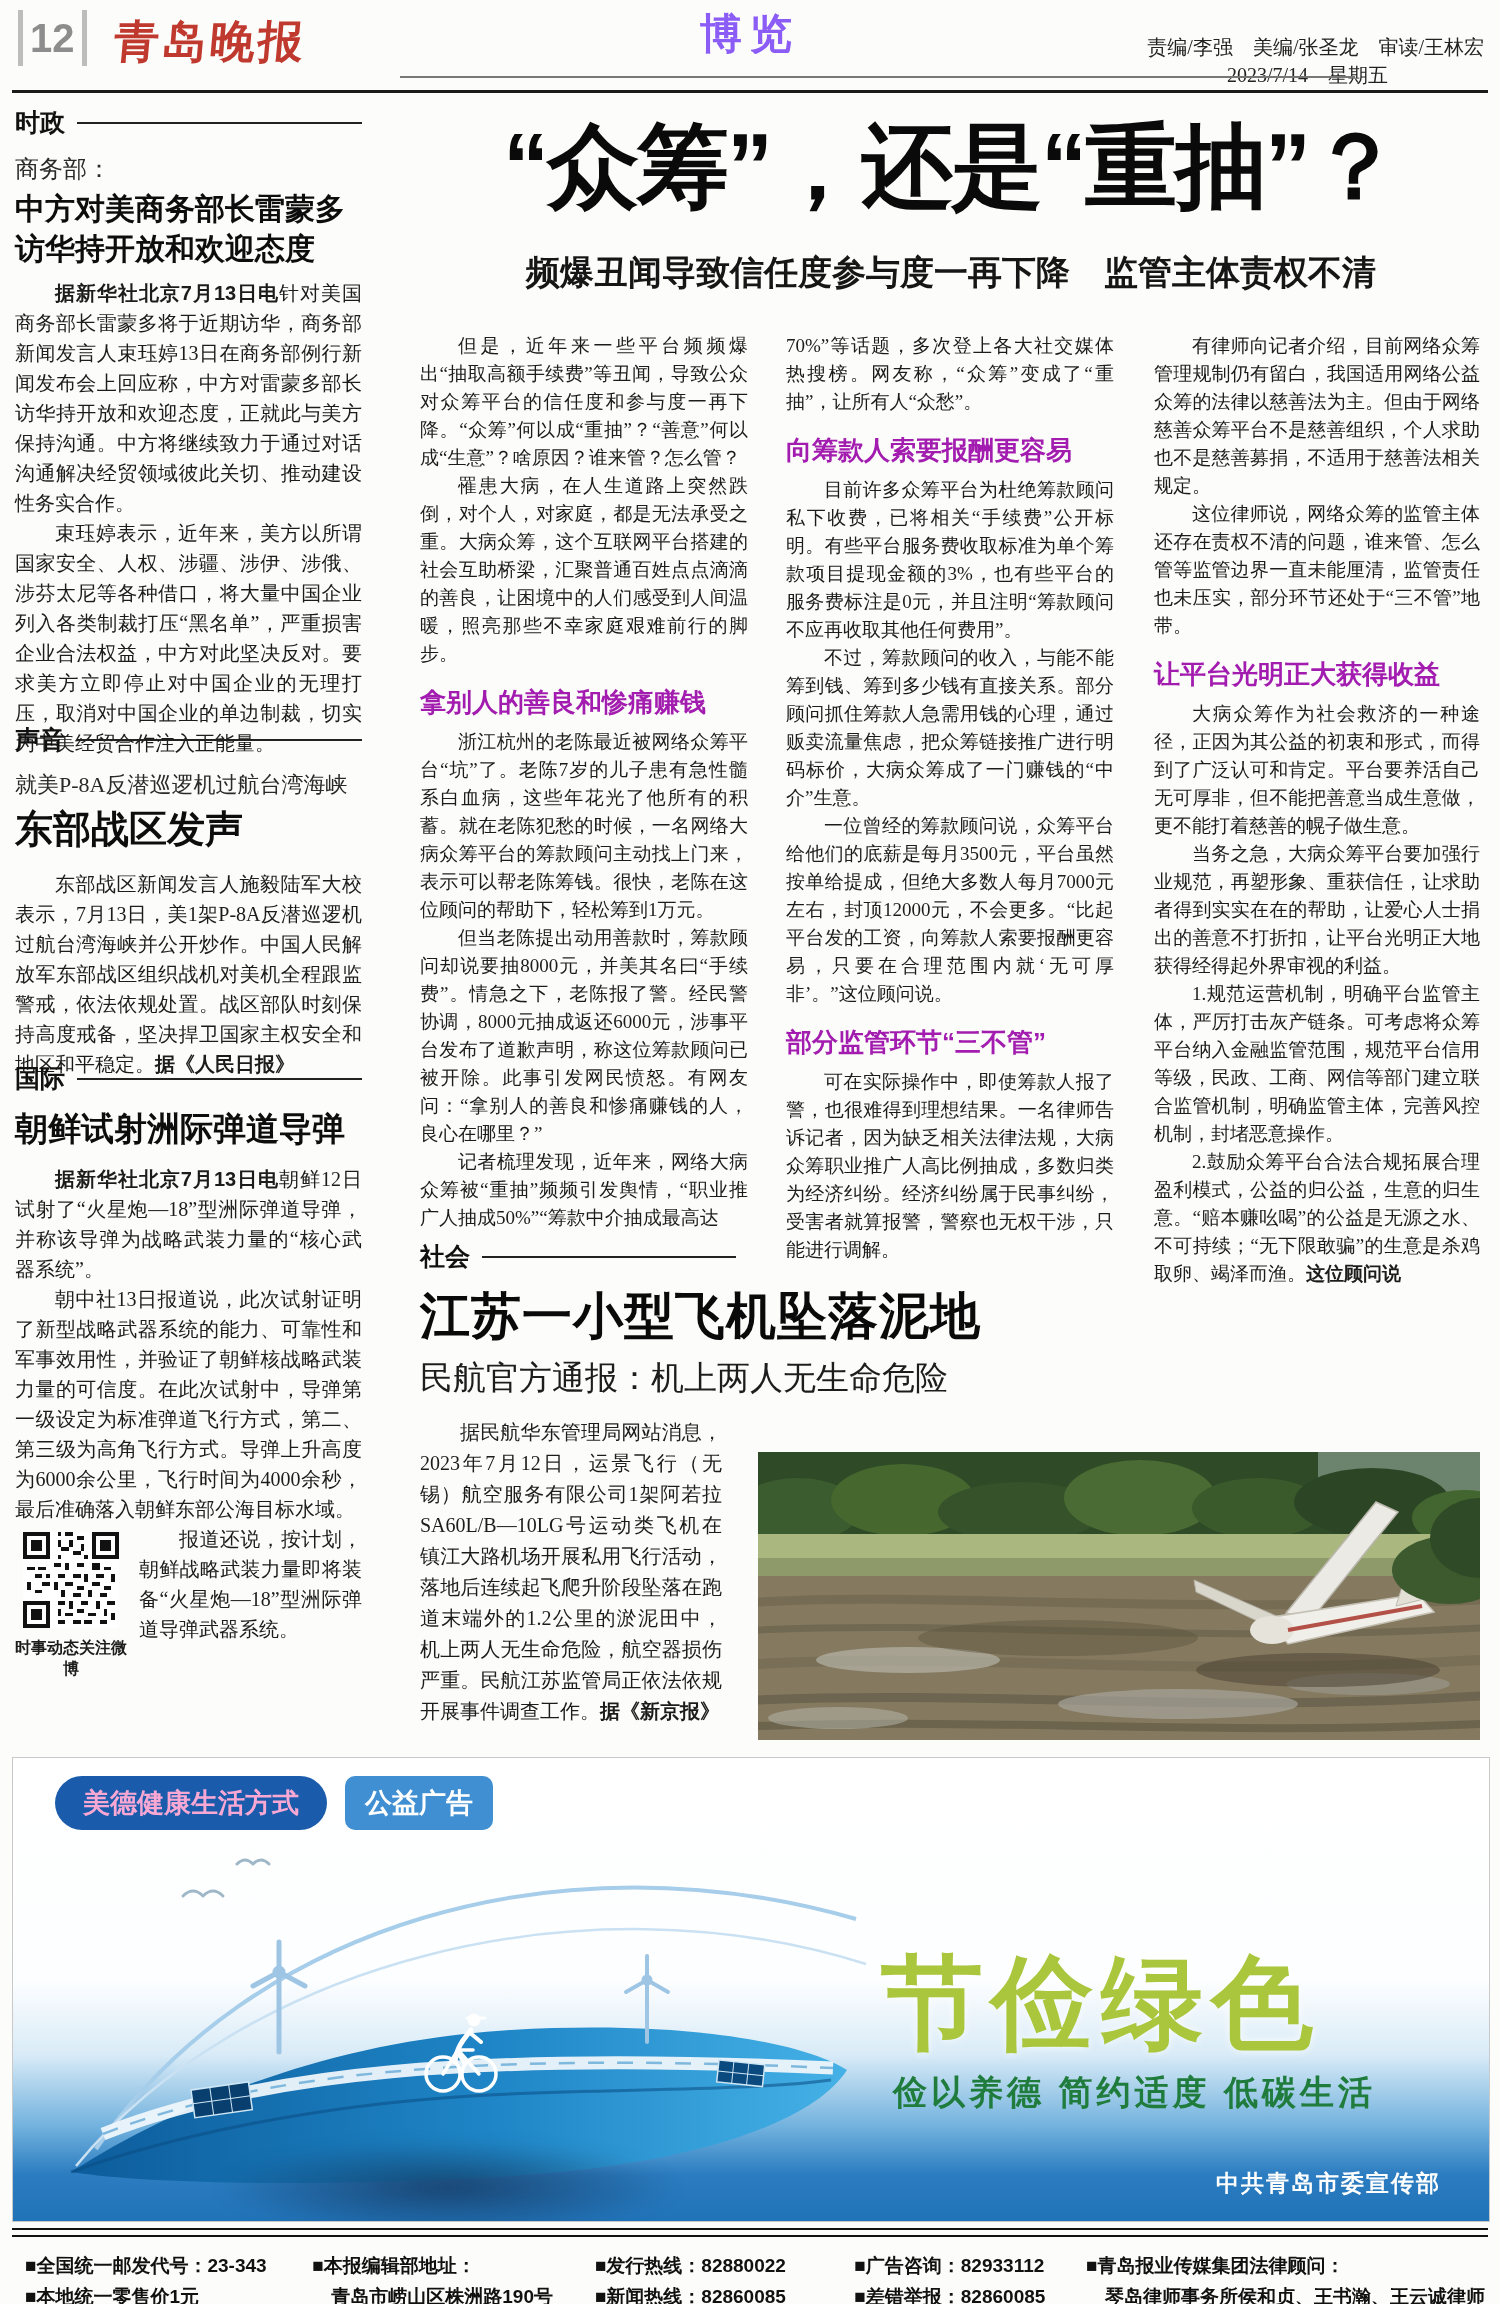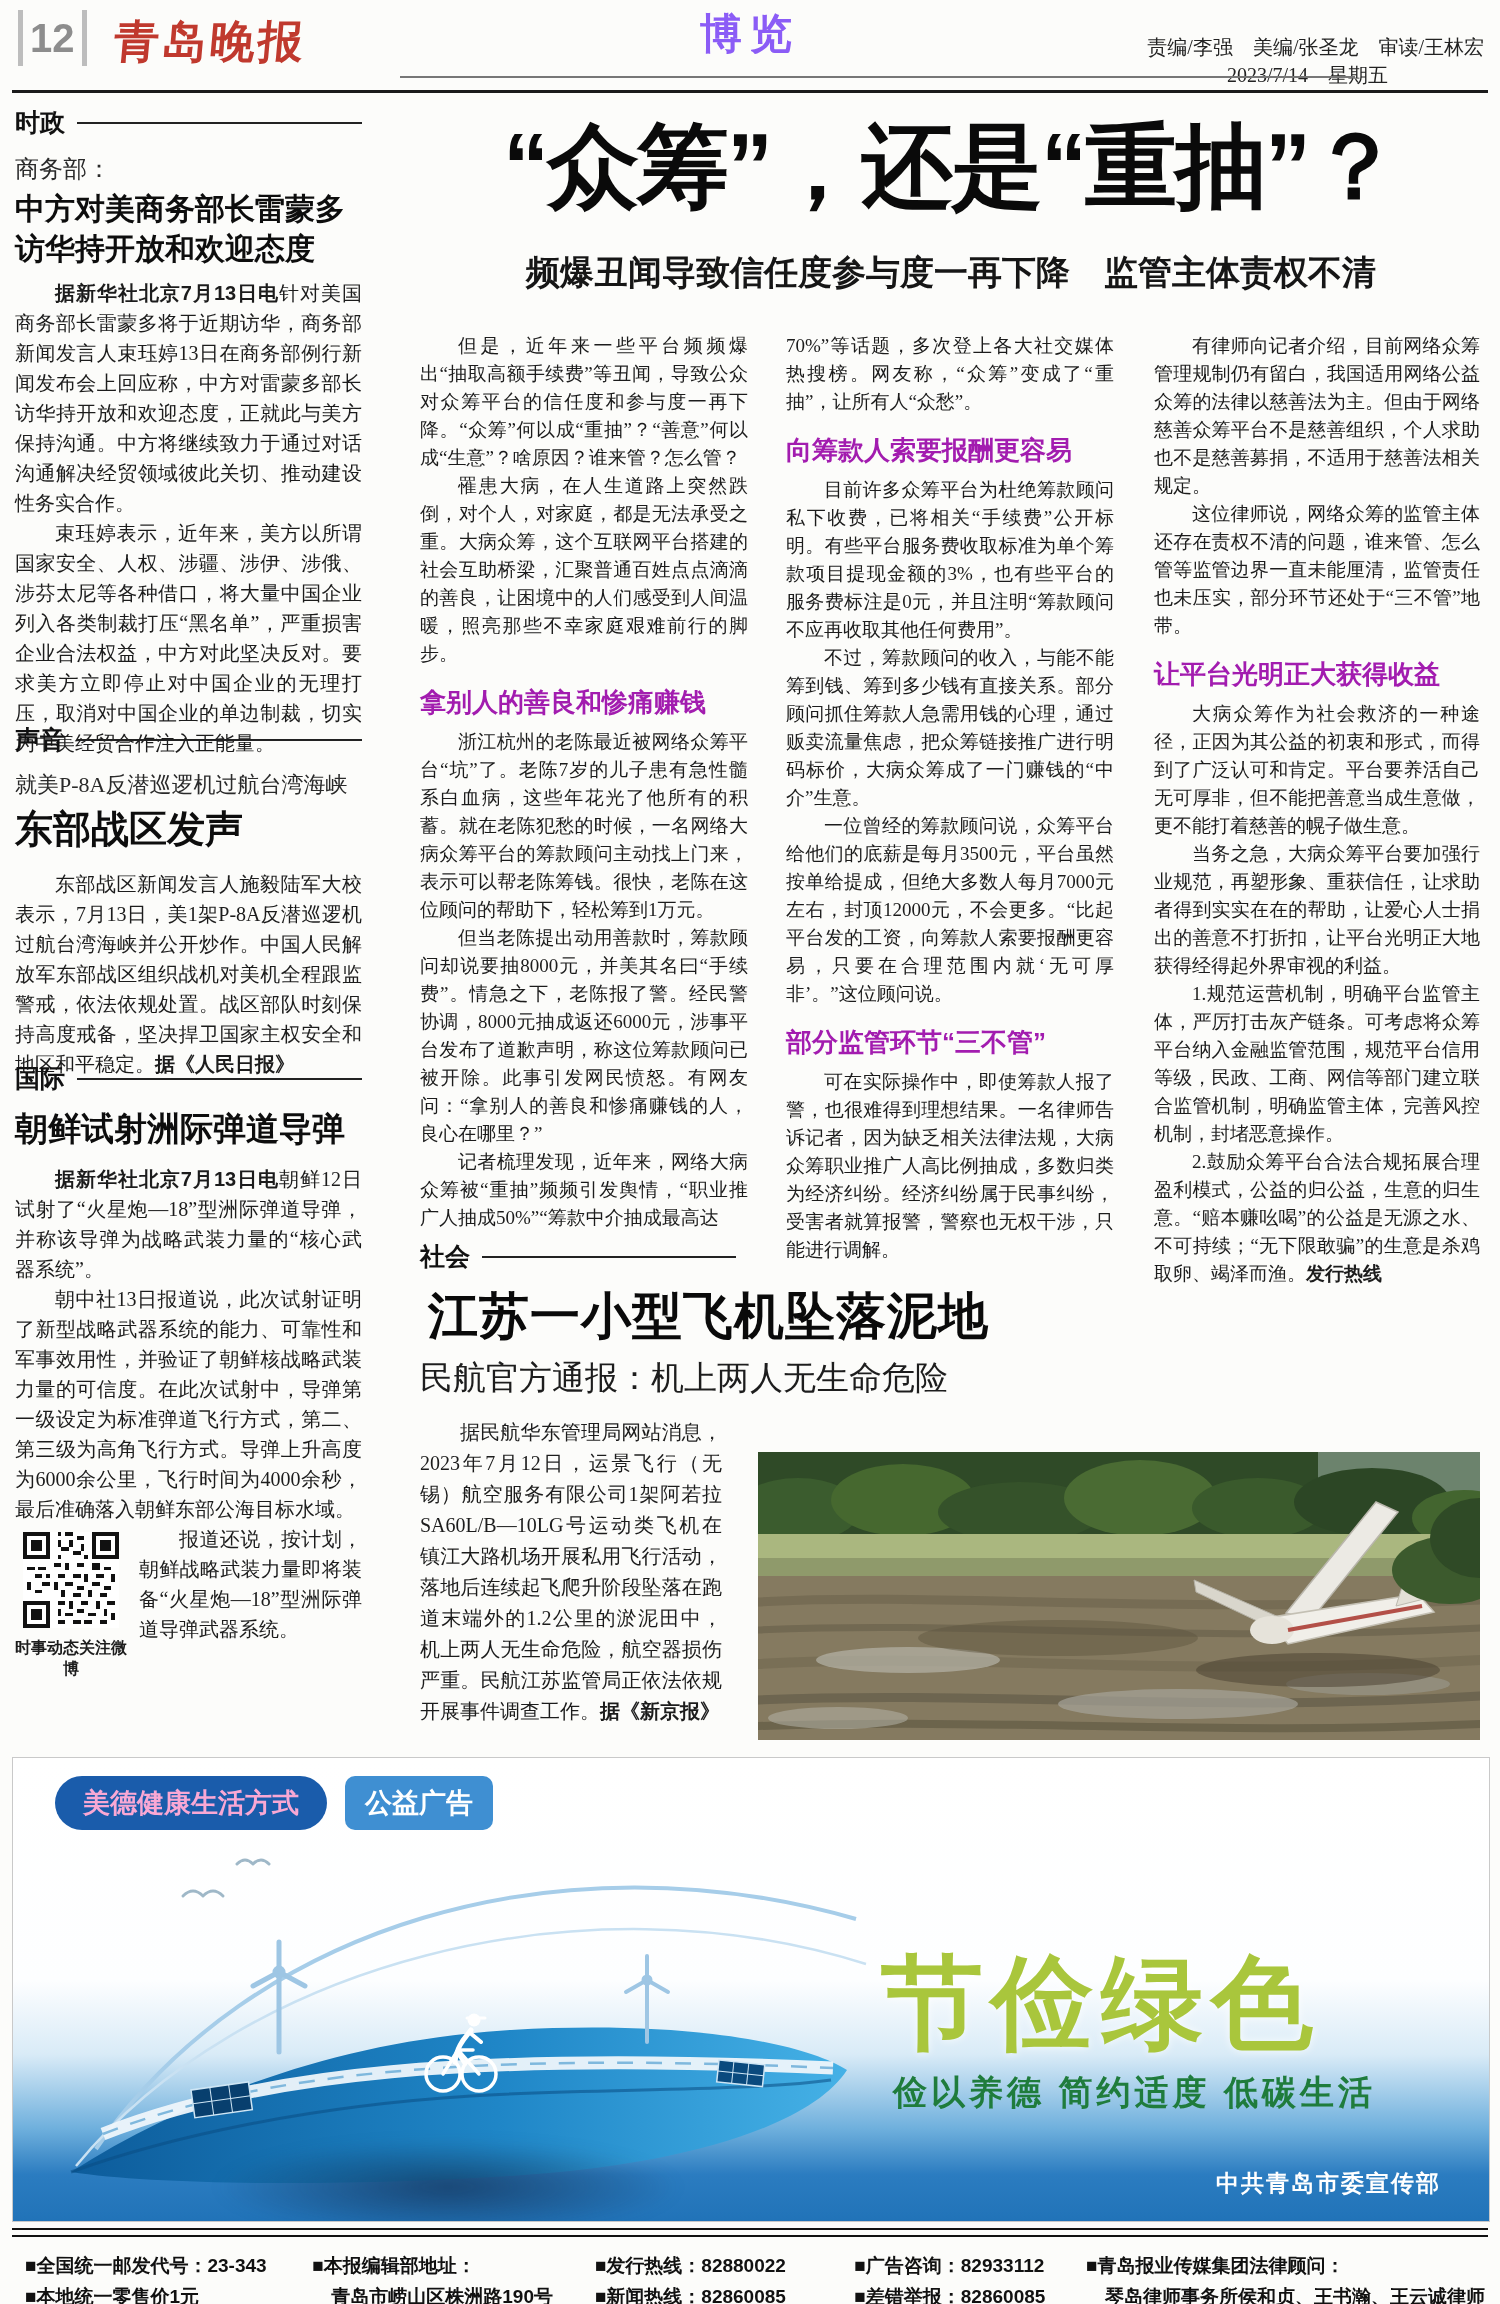--- a/index.html
+++ b/index.html
@@ -44,21 +44,21 @@
         font-weight:bold;font-size:92px;line-height:1.45;color:#0a0a0a;letter-spacing:-2px;}
   .main-subtitle{position:absolute;left:420px;top:250px;width:1062px;text-align:center;
         font-weight:bold;font-size:34px;color:#161616;}
   .mcol{position:absolute;top:332px;width:328px;font-size:19px;line-height:28px;}
   #mcol1{left:420px;} #mcol2{left:786px;} #mcol3{left:1154px;width:326px;}
   .subhead{font-weight:bold;font-size:26px;margin:20px 0 12px;color:#a21caf;
            font-family:"Liberation Sans",sans-serif;}
 
   
   .society{position:absolute;left:420px;top:1240px;width:620px;}
-  .soc-title{font-weight:bold;font-size:50px;color:#0a0a0a;margin:10px 8px 6px;letter-spacing:1px;}
+  .soc-title{font-weight:bold;font-size:50px;color:#0a0a0a;margin:10px 0 6px;letter-spacing:1px;}
   .soc-sub{font-size:33px;color:#1d1d1d;margin:0 0 16px;}
   .soc-body{width:302px;font-size:20px;line-height:31px;}
   .photo{position:absolute;left:758px;top:1452px;width:722px;height:288px;overflow:hidden;
          background:#7d7258;}
 
   
   .ad{position:absolute;left:12px;top:1757px;width:1476px;height:463px;border:1px solid #c9c9c9;
       background:linear-gradient(180deg,#ffffff 0%,#fdfeff 48%,#d9ebf7 64%,#6fb0dd 80%,#2b7cc0 90%,#2173b8 100%);
       overflow:hidden;}
   .ad-badges{position:absolute;left:42px;top:18px;display:flex;gap:18px;align-items:center;}
@@ -180,21 +180,21 @@
     <p class="body-p">可在实际操作中，即使筹款人报了警，也很难得到理想结果。一名律师告诉记者，因为缺乏相关法律法规，大病众筹职业推广人高比例抽成，多数归类为经济纠纷。经济纠纷属于民事纠纷，受害者就算报警，警察也无权干涉，只能进行调解。</p>
   </div>
 
   <div class="mcol" id="mcol3">
     <p class="body-p">有律师向记者介绍，目前网络众筹管理规制仍有留白，我国适用网络公益众筹的法律以慈善法为主。但由于网络慈善众筹平台不是慈善组织，个人求助也不是慈善募捐，不适用于慈善法相关规定。</p>
     <p class="body-p">这位律师说，网络众筹的监管主体还存在责权不清的问题，谁来管、怎么管等监管边界一直未能厘清，监管责任也未压实，部分环节还处于“三不管”地带。</p>
     <div class="subhead">让平台光明正大获得收益</div>
     <p class="body-p">大病众筹作为社会救济的一种途径，正因为其公益的初衷和形式，而得到了广泛认可和肯定。平台要养活自己无可厚非，但不能把善意当成生意做，更不能打着慈善的幌子做生意。</p>
     <p class="body-p">当务之急，大病众筹平台要加强行业规范，再塑形象、重获信任，让求助者得到实实在在的帮助，让爱心人士捐出的善意不打折扣，让平台光明正大地获得经得起外界审视的利益。</p>
     <p class="body-p">1.规范运营机制，明确平台监管主体，严厉打击灰产链条。可考虑将众筹平台纳入金融监管范围，规范平台信用等级，民政、工商、网信等部门建立联合监管机制，明确监管主体，完善风控机制，封堵恶意操作。</p>
-    <p class="body-p"><span>2.鼓励众筹平台合法合规拓展合理盈利模式，公益的归公益，生意的归生意。“赔本赚吆喝”的公益是无源之水、不可持续；“无下限敢骗”的生意是杀鸡取卵、竭泽而渔。</span><b class="attr">发行热线</b></p>
+    <p class="body-p"><span>2.鼓励众筹平台合法合规拓展合理盈利模式，公益的归公益，生意的归生意。“赔本赚吆喝”的公益是无源之水、不可持续；“无下限敢骗”的生意是杀鸡取卵、竭泽而渔。</span><b class="attr">这位顾问说</b></p>
   </div>
 
   <div class="society">
     <div class="seclabel" style="width:316px">
       <span>社会</span>
       <span class="rule"></span>
     </div>
     <div class="soc-title sans">江苏一小型飞机坠落泥地</div>
     <div class="soc-sub">民航官方通报：机上两人无生命危险</div>
     <p class="body-p soc-body"><span>据民航华东管理局网站消息，2023年7月12日，运景飞行（无锡）航空服务有限公司1架阿若拉SA60L/B—10LG号运动类飞机在镇江大路机场开展私用飞行活动，落地后连续起飞爬升阶段坠落在跑道末端外的1.2公里的淤泥田中，机上两人无生命危险，航空器损伤严重。民航江苏监管局正依法依规开展事件调查工作。</span><b class="attr">据《新京报》</b></p>

